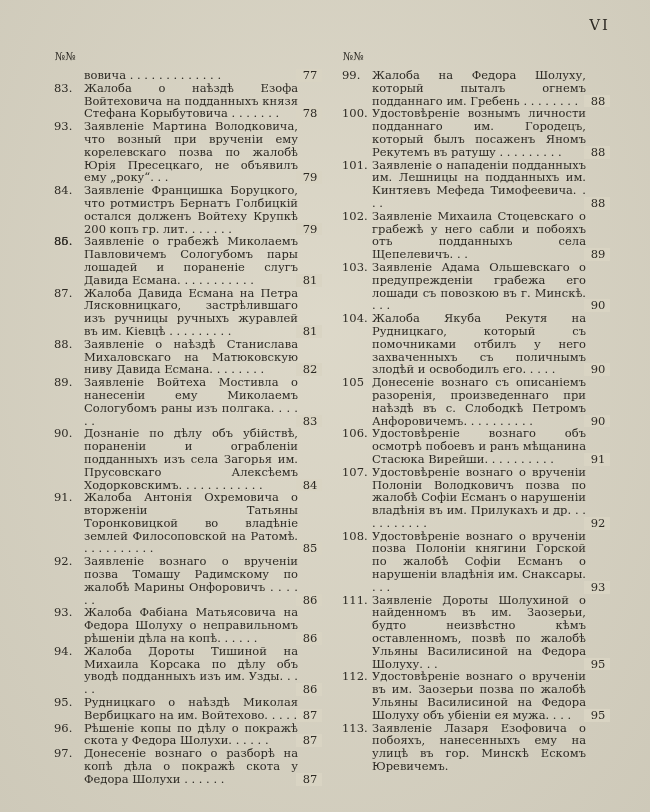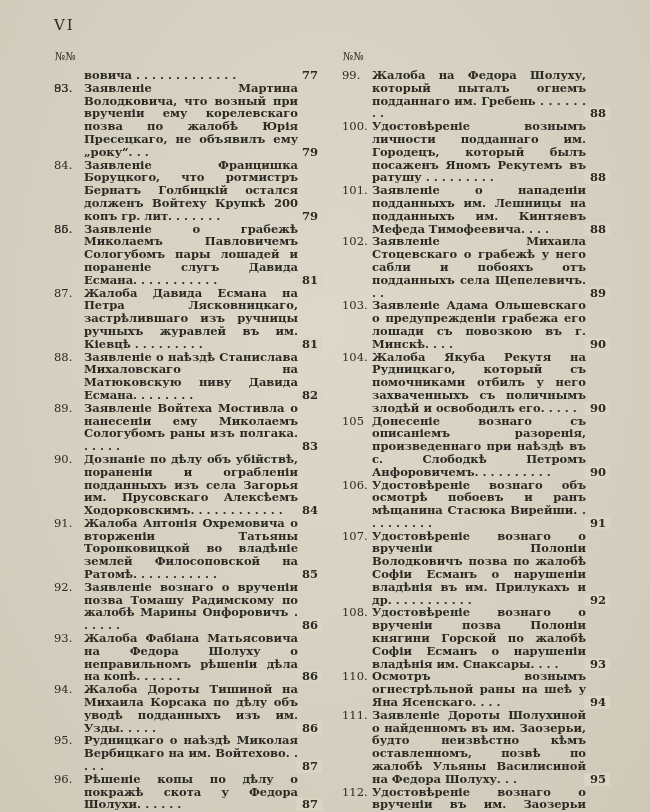--- a/index.html
+++ b/index.html
@@ -17,21 +17,21 @@
     height:812px;
     box-sizing:border-box;
     margin:0;
     padding:14px 40px 16px 54px;
     background:var(--paper);
     background-image:radial-gradient(ellipse at 50% 40%, rgba(255,255,255,0.10) 0%, rgba(0,0,0,0.05) 100%);
     color:var(--ink);
     overflow:hidden;
   }
   .roman{
-    text-align:left;
+    text-align:right;
     font-size:15px;
     letter-spacing:2px;
     margin:2px 0 16px 0;
   }
   .cols{
     display:flex;
     gap:20px;
   }
   .col{
     flex:1 1 0;
@@ -53,21 +53,20 @@
     position:absolute;
     left:0;
     top:0;
     white-space:nowrap;
   }
   .entry .body{
     display:block;
     position:relative;
     padding-right:24px;
     min-height:12.8px;
-    font-weight:bold;
   }
   .entry .dots{
     white-space:normal;
   }
   .entry .pg{
     position:absolute;
     right:0;
     bottom:0;
     width:24px;
     text-align:center;
@@ -83,20 +82,21 @@
 
   <div class="cols">
       <div class="col">
         <div class="col-header">№№</div>
         <div class="entry">
           <span class="num"></span>
           <span class="body"><span class="txt">вовича</span><span class="dots"> . . . . . . . . . . . . .</span><span class="pg">77</span></span>
         </div>
         <div class="entry">
           <span class="num">83.</span>
+          <span class="body"><span class="txt">Жалоба о наѣздѣ Езофа Войтеховича на подданныхъ князя Стефана Корыбутовича</span><span class="dots"> . . . . . . .</span><span class="pg">78</span></span>
         </div>
         <div class="entry">
           <span class="num">93.</span>
           <span class="body"><span class="txt">Заявленіе Мартина Володковича, что возный при врученіи ему корелевскаго позва по жалобѣ Юрія Пресецкаго, не объявилъ ему „року“.</span><span class="dots"> . .</span><span class="pg">79</span></span>
         </div>
         <div class="entry">
           <span class="num">84.</span>
           <span class="body"><span class="txt">Заявленіе Францишка Боруцкого, что ротмистръ Бернатъ Голбицкій остался долженъ Войтеху Крупкѣ 200 копъ гр. лит.</span><span class="dots"> . . . . . .</span><span class="pg">79</span></span>
         </div>
         <div class="entry">
@@ -185,24 +185,20 @@
           <span class="num">106.</span>
           <span class="body"><span class="txt">Удостовѣреніе вознаго объ осмотрѣ побоевъ и ранъ мѣщанина Стасюка Вирейши.</span><span class="dots"> . . . . . . . . .</span><span class="pg">91</span></span>
         </div>
         <div class="entry">
           <span class="num">107.</span>
           <span class="body"><span class="txt">Удостовѣреніе вознаго о врученіи Полоніи Володковичъ позва по жалобѣ Софіи Есманъ о нарушеніи владѣнія въ им. Прилукахъ и др.</span><span class="dots"> . . . . . . . . . .</span><span class="pg">92</span></span>
         </div>
         <div class="entry">
           <span class="num">108.</span>
           <span class="body"><span class="txt">Удостовѣреніе вознаго о врученіи позва Полоніи княгини Горской по жалобѣ Софіи Есманъ о нарушеніи владѣнія им. Снаксары.</span><span class="dots"> . . .</span><span class="pg">93</span></span>
-        </div>
-        <div class="entry">
-          <span class="num">110.</span>
-          <span class="body"><span class="txt">Осмотръ вознымъ огнестрѣльной раны на шеѣ у Яна Ясенскаго.</span><span class="dots"> . . .</span><span class="pg">94</span></span>
         </div>
         <div class="entry">
           <span class="num">111.</span>
           <span class="body"><span class="txt">Заявленіе Дороты Шолухиной о найденномъ въ им. Заозерьи, будто неизвѣстно кѣмъ оставленномъ, позвѣ по жалобѣ Ульяны Василисиной на Федора Шолуху.</span><span class="dots"> . .</span><span class="pg">95</span></span>
         </div>
         <div class="entry">
           <span class="num">112.</span>
           <span class="body"><span class="txt">Удостовѣреніе вознаго о врученіи въ им. Заозерьи позва по жалобѣ Ульяны Василисиной на Федора Шолуху объ убіеніи ея мужа.</span><span class="dots"> . . .</span><span class="pg">95</span></span>
         </div>
         <div class="entry">

